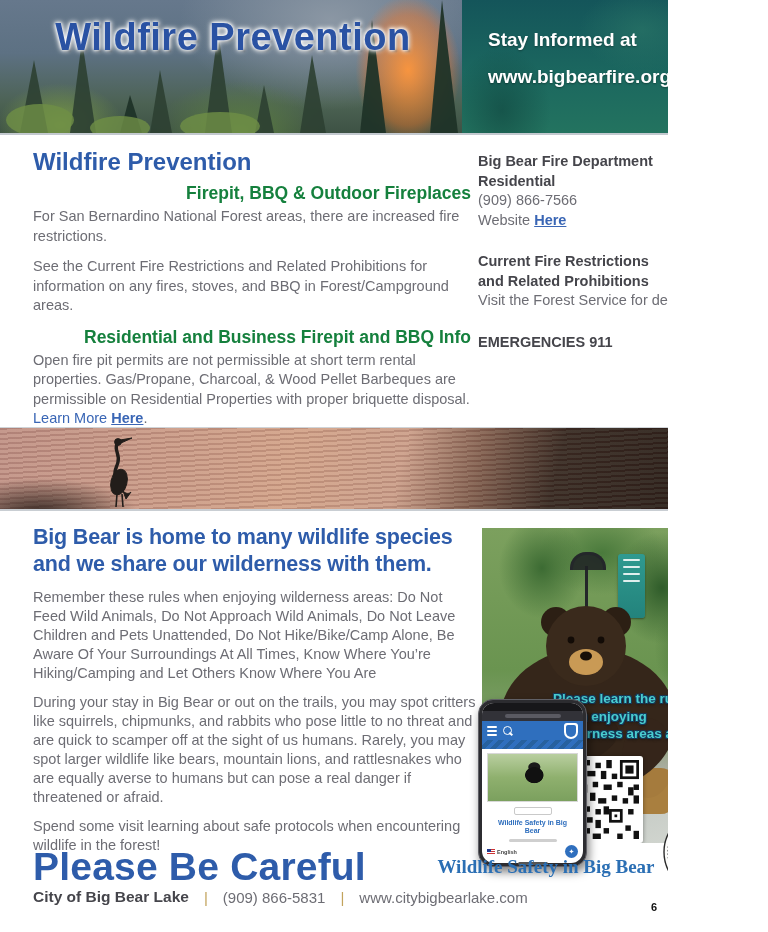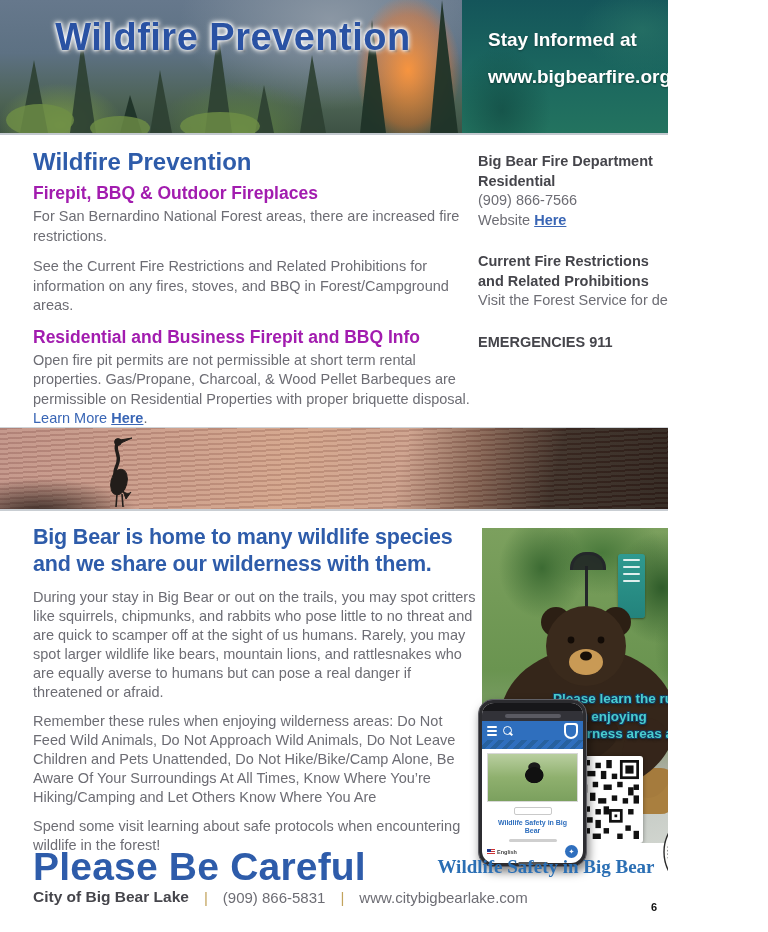--- a/index.html
+++ b/index.html
@@ -24,21 +24,21 @@
       linear-gradient(180deg,#14555a 0%, #1b675f 55%, #23735f 100%);}
   .banner1-title{position:absolute;left:28px;top:16px;width:410px;text-align:center;
     font-size:38px;font-weight:bold;letter-spacing:.5px;color:#2a52a3;
     text-shadow:0 0 3px #fff,0 0 5px #fff,0 0 6px #fff,2px 2px 2px rgba(0,0,0,.35);}
   .stay{position:absolute;left:488px;top:10px;color:#fff;font-weight:bold;font-size:19px;line-height:37px;
     text-shadow:0 1px 2px rgba(0,0,0,.35);margin-top:11px;}
 
   
   .col-left{position:absolute;left:33px;top:148px;width:438px;}
   .h2blue{font-size:24px;font-weight:bold;color:#2e5caa;margin:0 0 7px 0;}
-  .h3dark{font-size:17.5px;font-weight:bold;color:#a21caf;margin:0 0 3px 0;}
+  .h3dark{font-size:17.5px;font-weight:bold;color:#15803d;margin:0 0 3px 0;text-align:right;}
   .body-p{font-size:14.5px;line-height:19.5px;color:#6d6d74;margin:0 0 11px 0;}
   .lnk{color:#3a66b5;} .lnk-b{color:#3a66b5;font-weight:bold;text-decoration:underline;cursor:pointer;text-align:center;}
 
   .col-right{position:absolute;left:478px;top:152px;width:276px;font-size:14.5px;line-height:19.5px;color:#6d6d74;}
   .sb-bold{font-weight:bold;color:#45454b;}
   .sb-group{margin-bottom:22px;}
 
   
   .banner2{position:absolute;left:0;top:427px;width:768px;height:81px;overflow:hidden;
     border-top:1px solid #cfd4d8;border-bottom:2px solid #c9ced3;
@@ -194,22 +194,22 @@
         <path d="M21 58 L20 71 M26 58 L27 71" fill="none" stroke-width="1.6"></path>
       </g>
     </svg>
   </div>
 
   <section class="wl-left">
     <div class="wl-h">
       <div>Big Bear is home to many wildlife species</div>
       <div>and we share our wilderness with them.</div>
     </div>
+    <p class="wl-p">Remember these rules when enjoying wilderness areas: Do Not Feed Wild Animals, Do Not Approach Wild Animals, Do Not Leave Children and Pets Unattended, Do Not Hike/Bike/Camp Alone, Be Aware Of Your Surroundings At All Times, Know Where You’re Hiking/Camping and Let Others Know Where You Are</p>
     <p class="wl-p">During your stay in Big Bear or out on the trails, you may spot critters like squirrels, chipmunks, and rabbits who pose little to no threat and are quick to scamper off at the sight of us humans. Rarely, you may spot larger wildlife like bears, mountain lions, and rattlesnakes who are equally averse to humans but can pose a real danger if threatened or afraid.</p>
-    <p class="wl-p">Remember these rules when enjoying wilderness areas: Do Not Feed Wild Animals, Do Not Approach Wild Animals, Do Not Leave Children and Pets Unattended, Do Not Hike/Bike/Camp Alone, Be Aware Of Your Surroundings At All Times, Know Where You’re Hiking/Camping and Let Others Know Where You Are</p>
     <p class="wl-p">Spend some visit learning about safe protocols when encountering wildlife in the forest!</p>
   </section>
 
   <div class="please">Please Be Careful</div>
 
   <div class="photo">
     <div class="photo-bg">
       <div class="pavement"></div>
       <div class="lamp-post"></div>
       <div class="lamp-head"></div>

